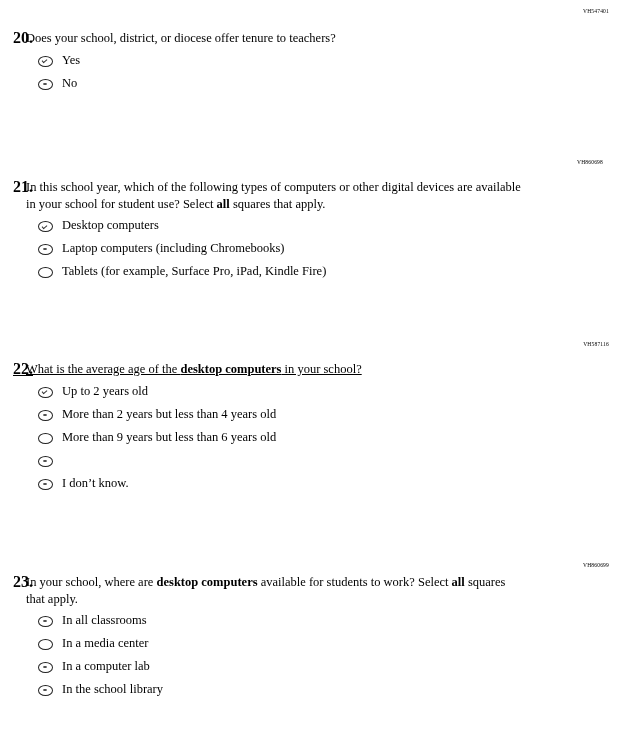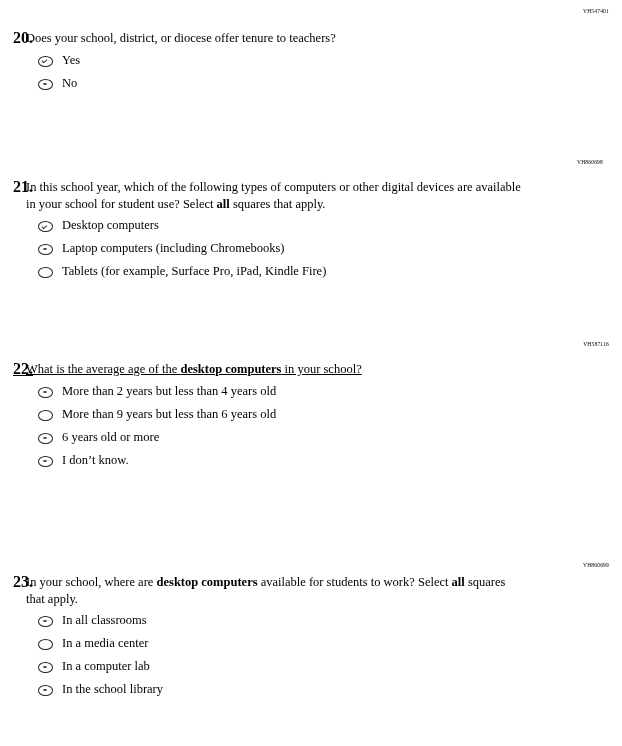--- a/index.html
+++ b/index.html
@@ -164,30 +164,33 @@
   </div>
 
   <div class="qblock sp-22">
     <div class="vid">VH587116</div>
     <div class="qrow" style="margin-top:20px;text-decoration:underline;">
       <div class="qnum">22.</div>
       <div class="qtext"><span>What is the average age of the </span><b>desktop computers</b><span> in your school?</span></div>
     </div>
     <div class="options">
       <div class="opt">
+        <div class="opt-mark"><span class="mk checkish"></span></div>
+        <div class="opt-label">Up to 2 years old</div>
+      </div>
+      <div class="opt">
         <div class="opt-mark"><span class="mk dotish"></span></div>
         <div class="opt-label">More than 2 years but less than 4 years old</div>
       </div>
       <div class="opt">
         <div class="opt-mark"><span class="mk"></span></div>
         <div class="opt-label">More than 9 years but less than 6 years old</div>
       </div>
       <div class="opt">
         <div class="opt-mark"><span class="mk dotish"></span></div>
-        <div class="opt-label">6 years old or more</div>
       </div>
       <div class="opt">
         <div class="opt-mark"><span class="mk dotish"></span></div>
         <div class="opt-label">I don’t know.</div>
       </div>
     </div>
   </div>
 
   <div class="qblock sp-23">
     <div class="vid">VH860699</div>

